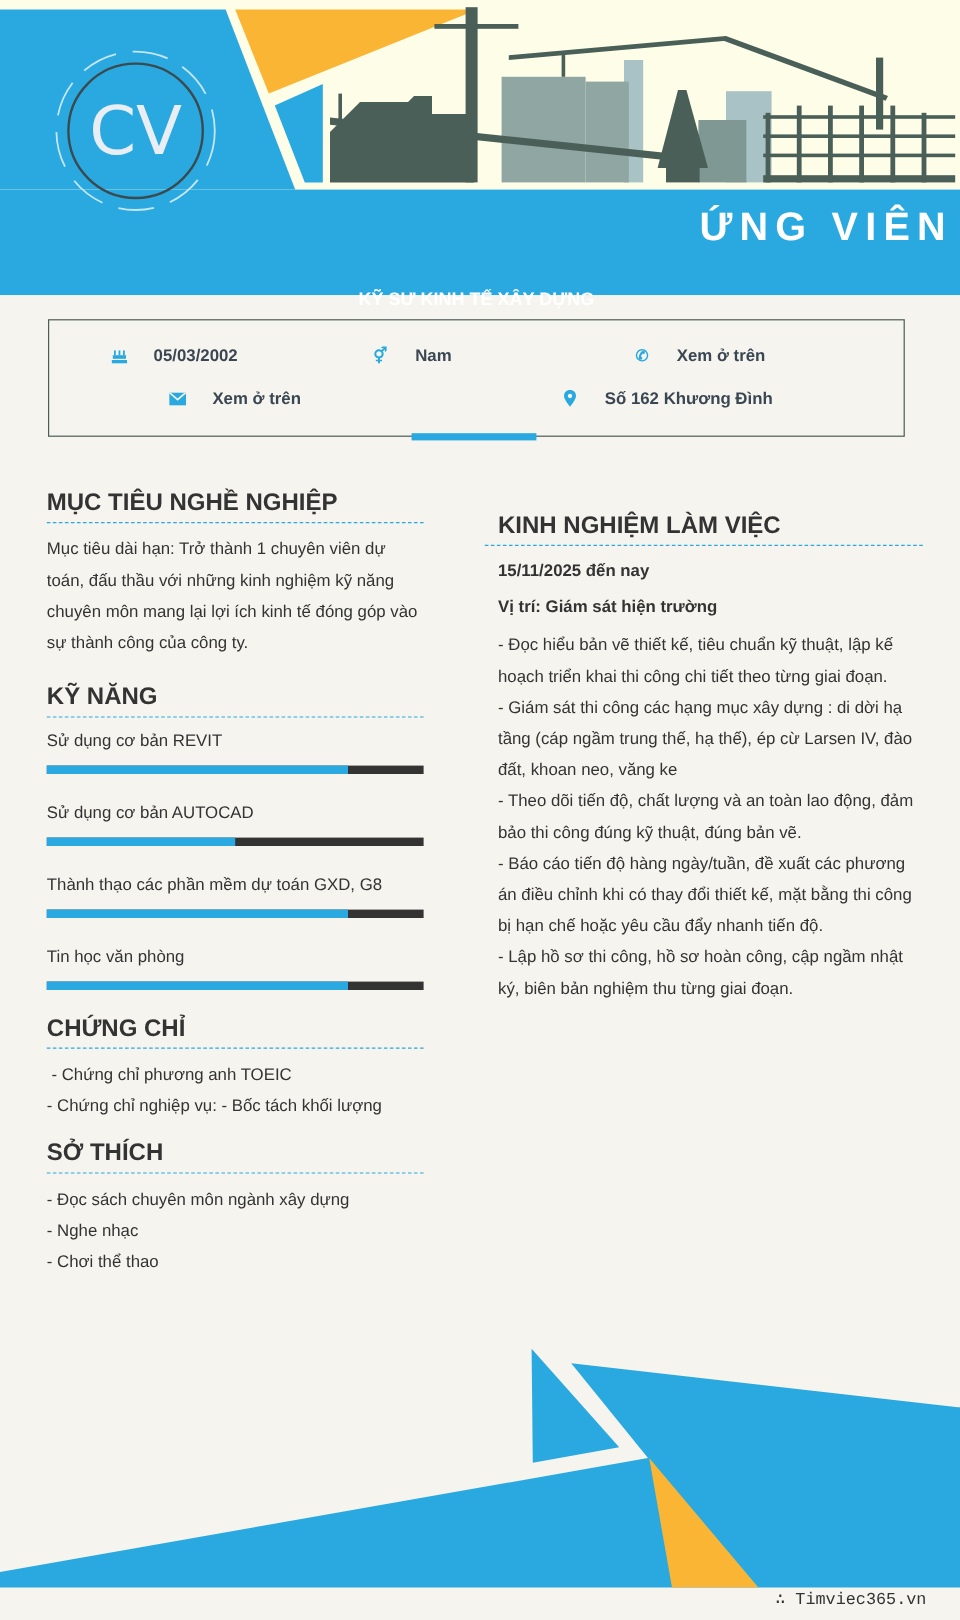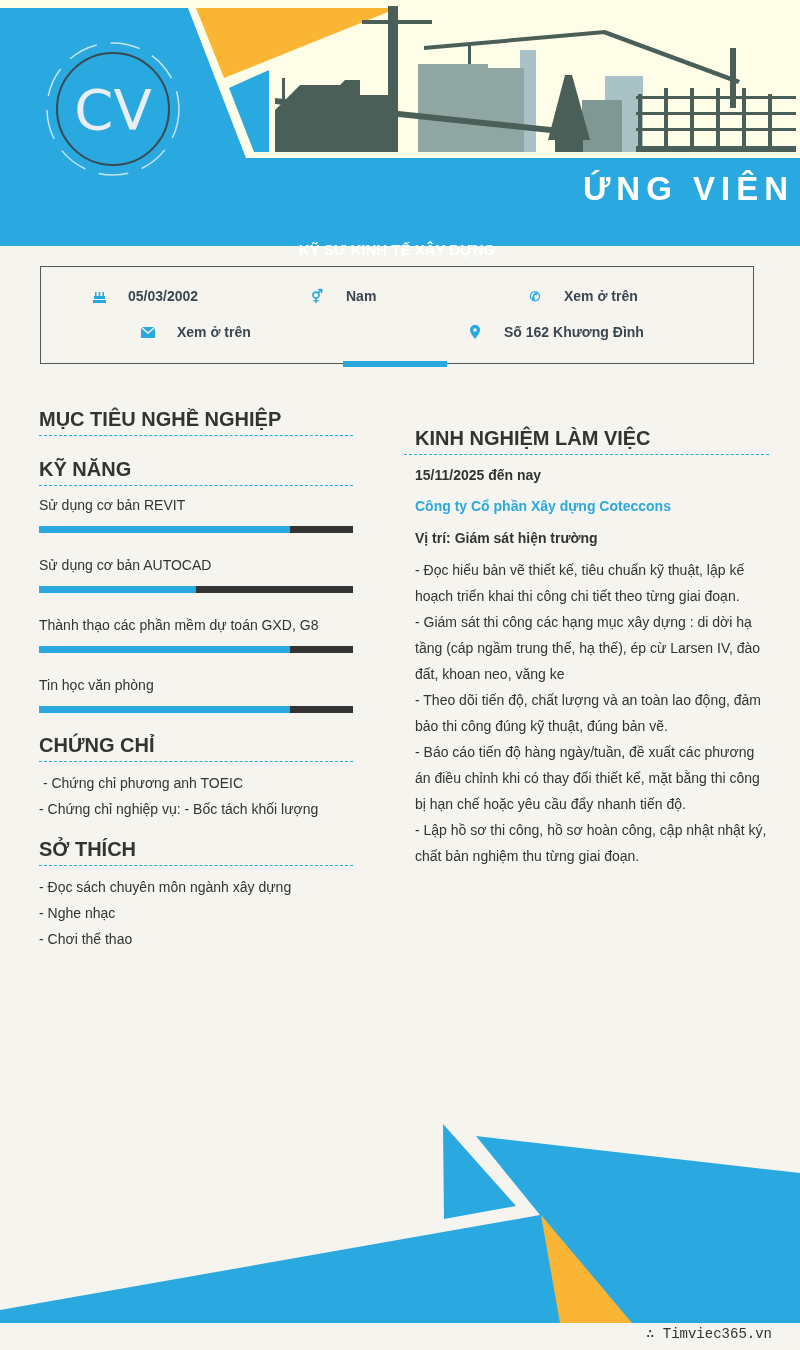--- a/index.html
+++ b/index.html
@@ -164,20 +164,21 @@
         <path d="M5 0 C2 0 0 2 0 5 C0 8 5 14 5 14 C5 14 10 8 10 5 C10 2 8 0 5 0 Z" fill="#29a9e0"></path>
         <circle cx="5" cy="5" r="1.8" fill="#f5f4ee"></circle>
       </svg>
   </span>
   <span>Số 162 Khương Đình</span>
 </div>
 
 <div class="col col-left">
   <div>
     <div class="sec-title">MỤC TIÊU NGHỀ NGHIỆP</div>
+    <div class="p">Mục tiêu dài hạn: Trở thành 1 chuyên viên dự toán, đấu thầu với những kinh nghiệm kỹ năng chuyên môn mang lại lợi ích kinh tế đóng góp vào sự thành công của công ty.</div>
   </div>
 
   <div style="margin-top:22px;">
     <div class="sec-title">KỸ NĂNG</div>
     <div>
       <div class="skill-label">Sử dụng cơ bản REVIT</div>
       <div class="skill-bar">
           <div class="skill-fill" style="width:80%;"></div>
         </div>
     </div>
@@ -213,27 +214,26 @@
     <div class="p">- Nghe nhạc</div>
     <div class="p">- Chơi thể thao</div>
   </div>
 </div>
 
 <div class="col col-right">
 
   <div style="margin-top:19px;">
     <div class="sec-title">KINH NGHIỆM LÀM VIỆC</div>
     <div class="b" style="height:30px; line-height:24px;">15/11/2025 đến nay</div>
-    <div class="link" style="height:33px; line-height:26px;">Công ty Cổ phần Xây dựng Coteccons</div>
     <div class="b" style="height:31px; line-height:24px;">Vị trí: Giám sát hiện trường</div>
     <div class="p">- Đọc hiểu bản vẽ thiết kế, tiêu chuẩn kỹ thuật, lập kế hoạch triển khai thi công chi tiết theo từng giai đoạn.</div>
     <div class="p">- Giám sát thi công các hạng mục xây dựng : di dời hạ tầng (cáp ngầm trung thế, hạ thế), ép cừ Larsen IV, đào đất, khoan neo, văng ke</div>
     <div class="p">- Theo dõi tiến độ, chất lượng và an toàn lao động, đảm bảo thi công đúng kỹ thuật, đúng bản vẽ.</div>
     <div class="p">- Báo cáo tiến độ hàng ngày/tuần, đề xuất các phương án điều chỉnh khi có thay đổi thiết kế, mặt bằng thi công bị hạn chế hoặc yêu cầu đẩy nhanh tiến độ.</div>
-    <div class="p">- Lập hồ sơ thi công, hồ sơ hoàn công, cập nhật nhật ký, chất bản nghiệm thu từng giai đoạn.</div>
+    <div class="p">- Lập hồ sơ thi công, hồ sơ hoàn công, cập ngầm nhật ký, biên bản nghiệm thu từng giai đoạn.</div>
   </div>
 </div>
 
 <svg class="footer-svg" width="800" height="230">
 
   <polygon points="0,210 540,115 800,73 800,223 0,223" fill="#29a9e0"></polygon>
 
   <polygon points="476,36 800,73 800,130 540,115" fill="#29a9e0"></polygon>
 
   <polygon points="443,24 516,106 444,119" fill="#29a9e0"></polygon>

